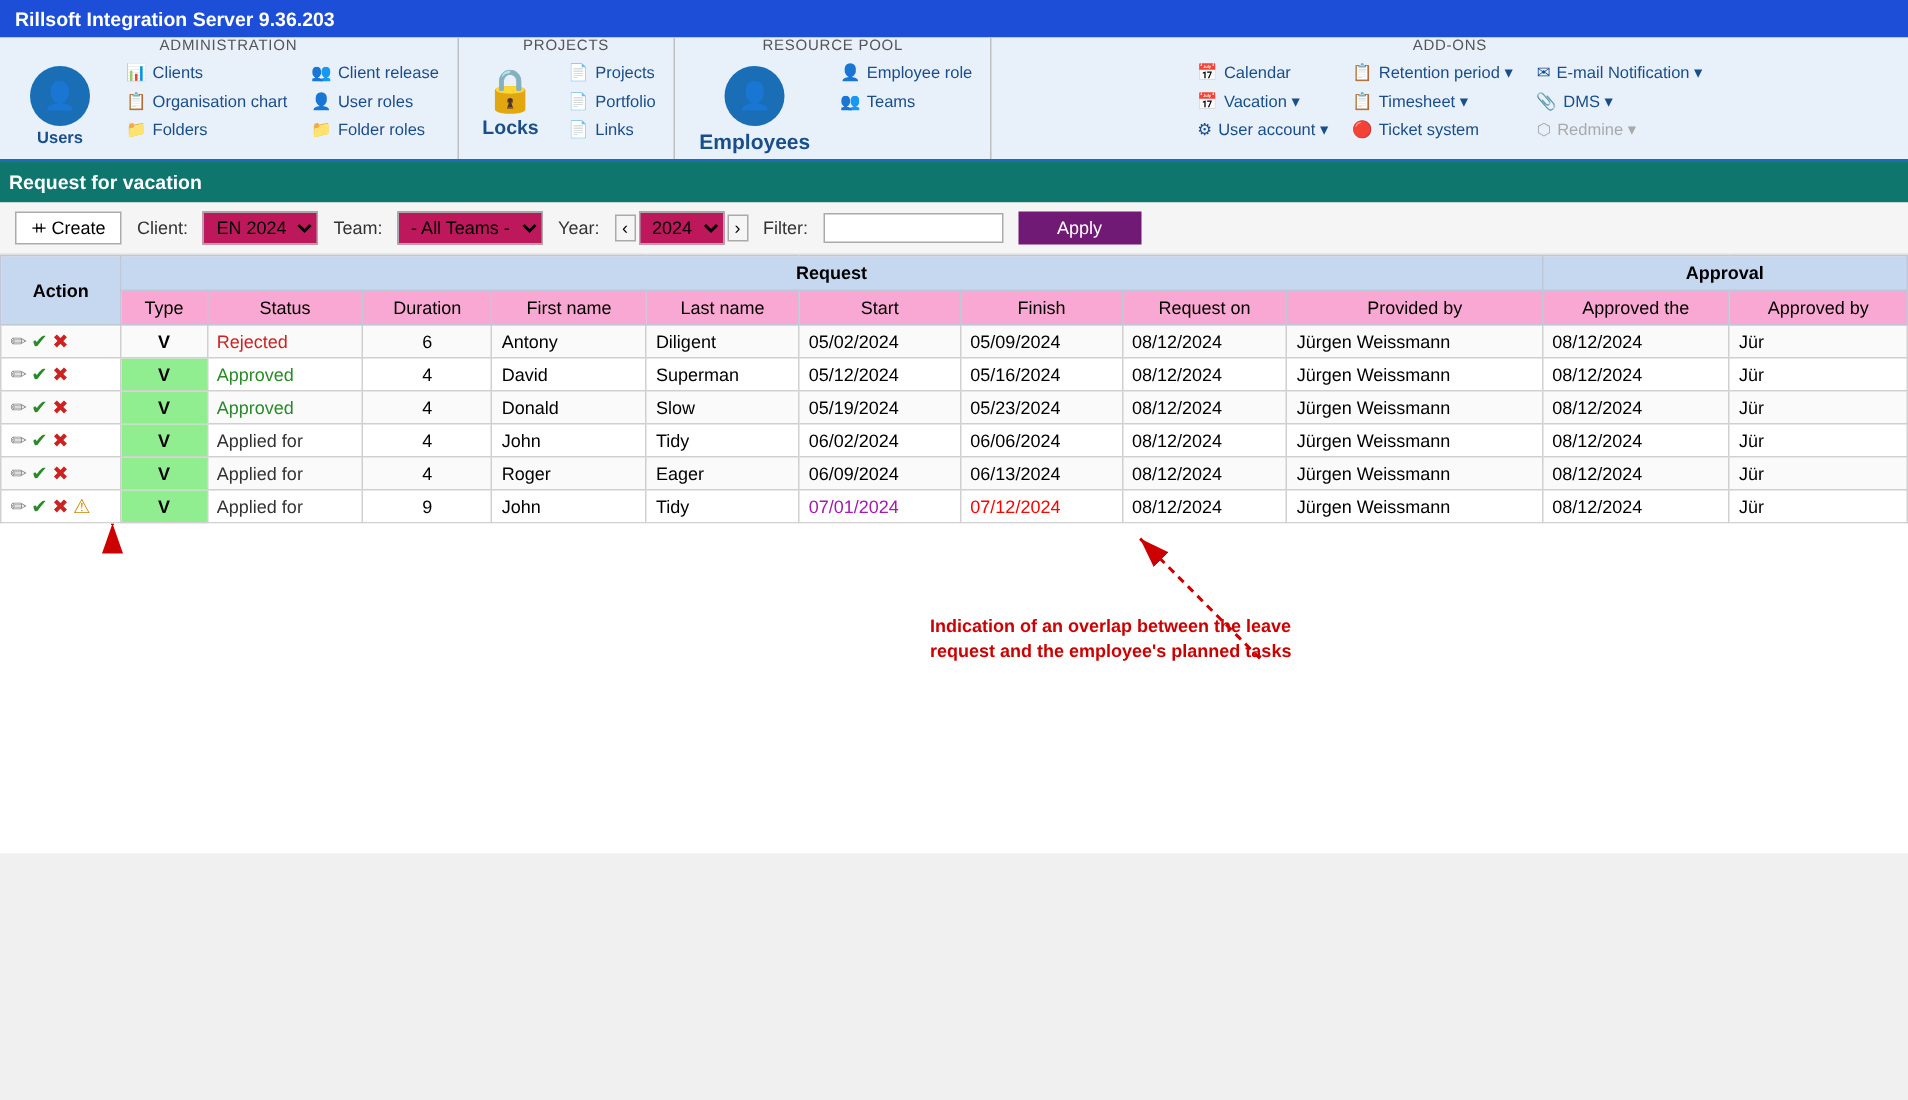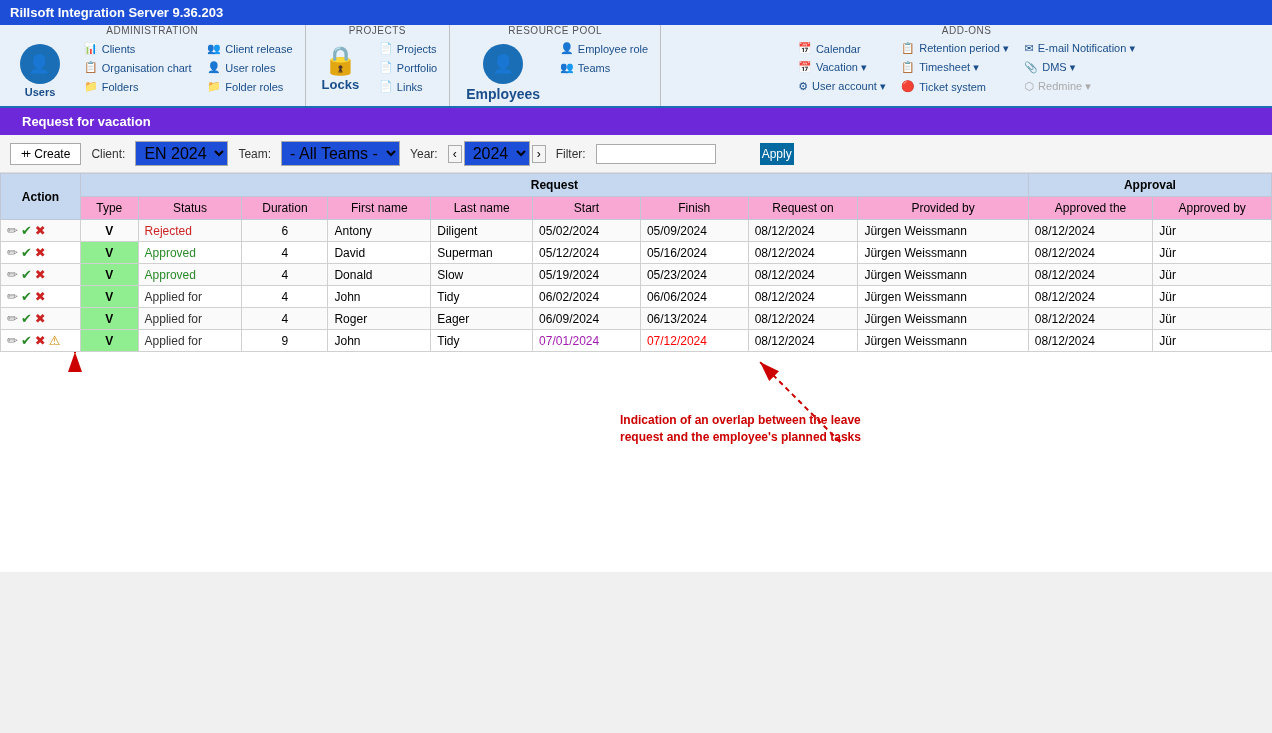--- a/index.html
+++ b/index.html
@@ -109,23 +109,23 @@
       border-right: 1px solid #c0c0c0;
     }
 
     
     #content {
       background: white;
     }
 
     
     #section-header {
-      background: #6d28d9;
+      background: #0f766e;
       color: white;
-      padding: 6px 22px;
+      padding: 6px 6px;
       font-size: 13px;
       font-weight: bold;
     }
 
     
     #toolbar {
       display: flex;
       align-items: center;
       gap: 10px;
       padding: 6px 10px;
@@ -145,39 +145,38 @@
     }
 
     .toolbar-label {
       font-size: 12px;
       color: #333;
     }
 
     .toolbar-select {
       border: 1px solid #aaa;
       padding: 2px 4px;
-      font-size: 16px;
-      background: #1d4ed8;
+      font-size: 12px;
+      background: #be185d;
     }
 
     .toolbar-input {
       border: 1px solid #aaa;
       padding: 2px 6px;
       font-size: 12px;
       width: 120px;
     }
 
     .btn-apply {
-      background: #0369a1;
+      background: #701a75;
       color: white;
       border: none;
-      padding: 4px 2px;
+      padding: 4px 26px;
       cursor: pointer;
       font-size: 12px;
-      margin-left: 34px;
     }
 
     .year-nav {
       display: flex;
       align-items: center;
       gap: 2px;
     }
 
     .year-btn {
       background: none;

